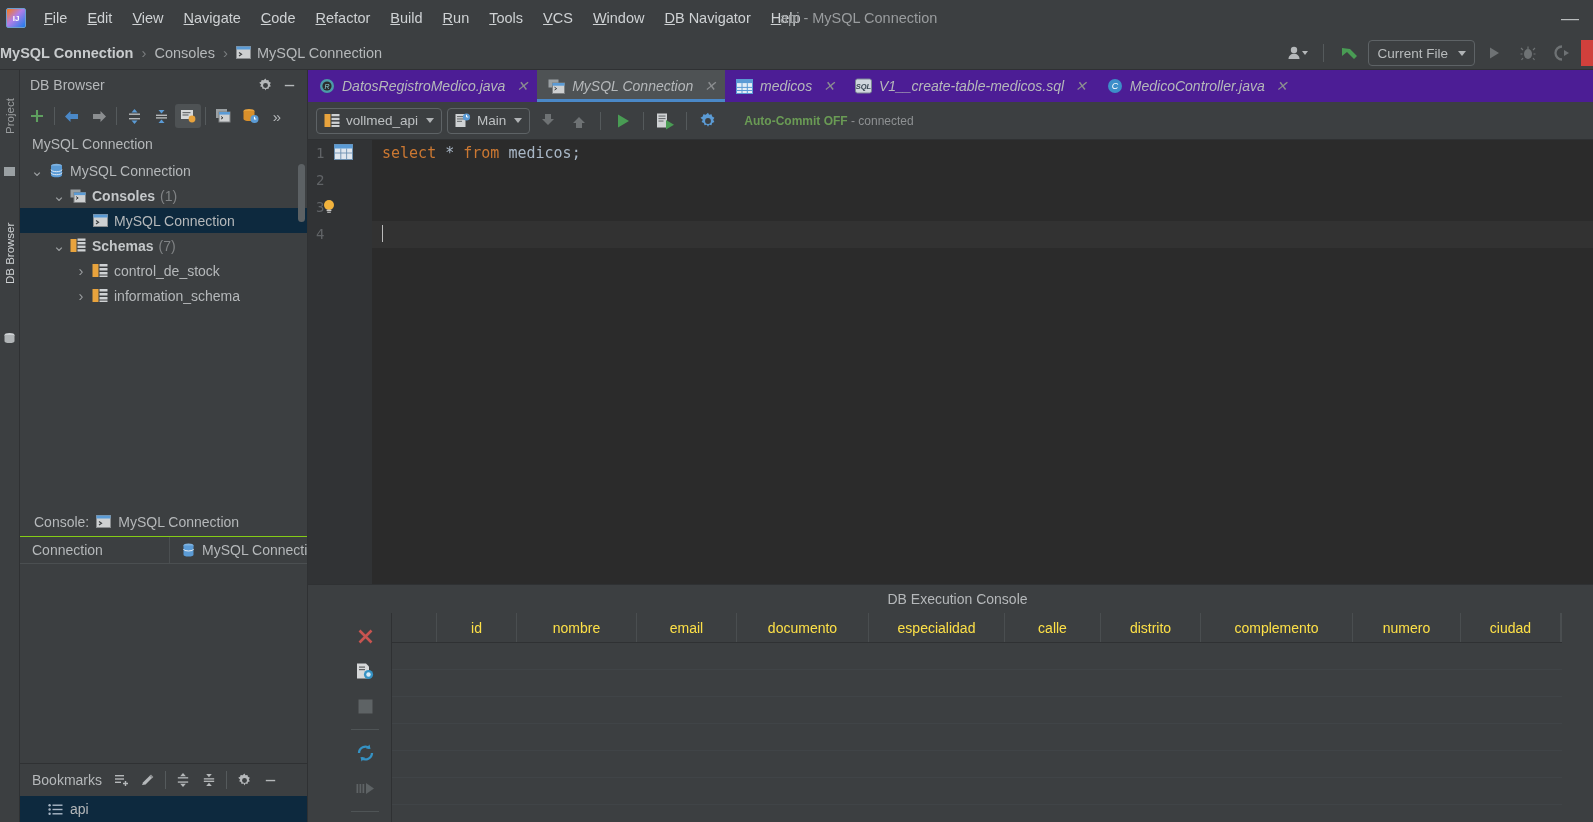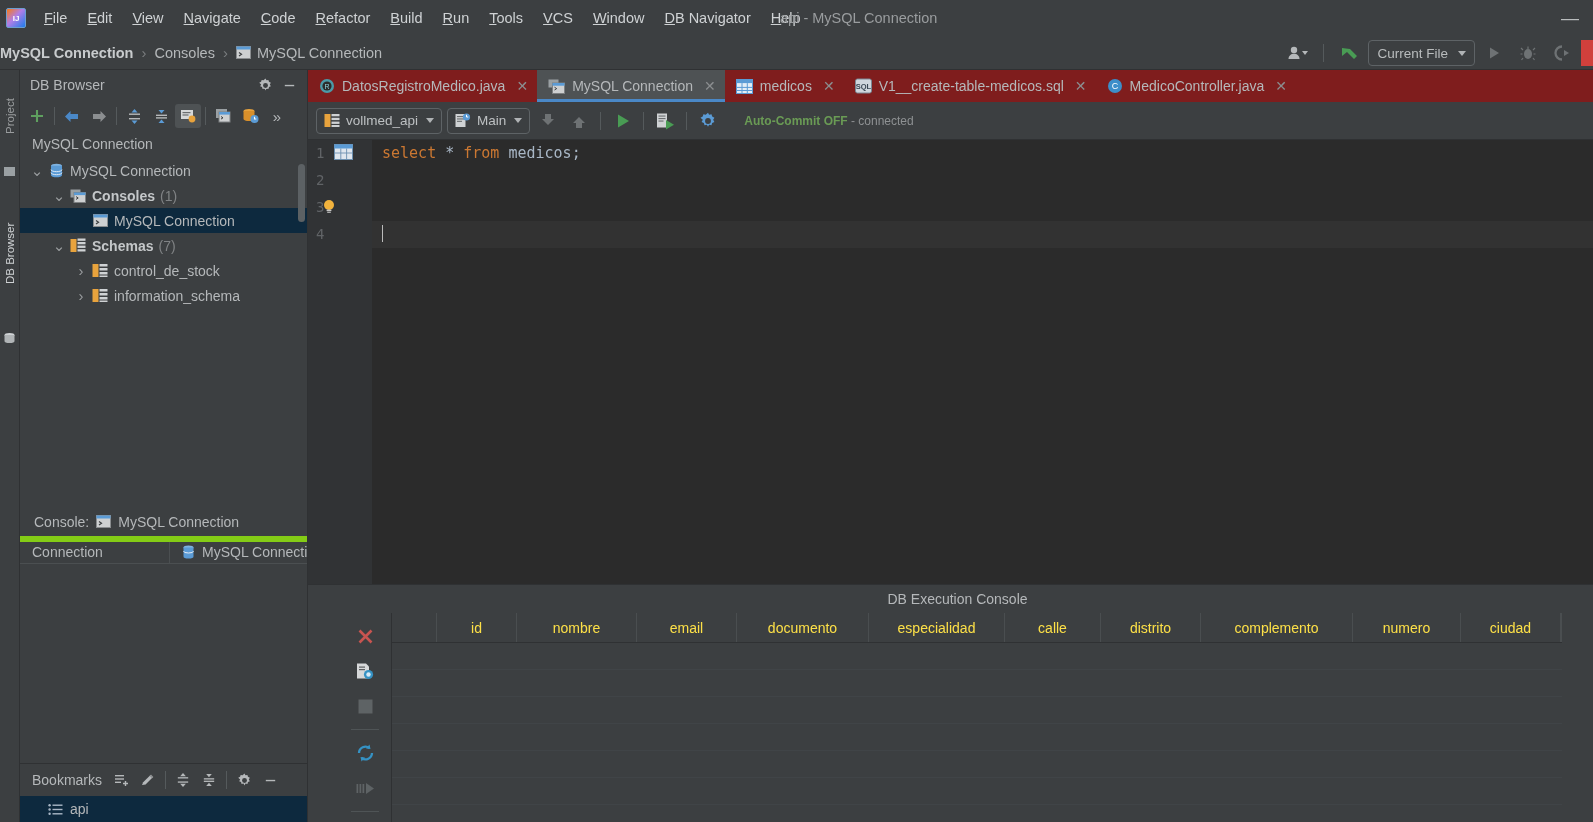--- a/index.html
+++ b/index.html
@@ -64,33 +64,33 @@
   .trow { display:flex; align-items:center; height:25px; padding-left:8px; white-space:nowrap; cursor:default; }
   .trow.sel { background:#0d293e; }
   .tarrow { width:18px; text-align:center; color:#9a9d9f; font-size:11px; }
   .tico { width:20px; display:flex; align-items:center; justify-content:center; margin-right:4px; }
   .tlabel { color:#b5b8ba; }
   .tlabel.b { font-weight:bold; color:#c4c7c9; }
   .tcount { color:#808385; margin-left:5px; }
   .scroll-thumb { position:absolute; right:2px; width:7px; background:#5c6164; border-radius:4px; }
 
   .console-line { display:flex; align-items:center; gap:7px; height:28px; padding-left:14px; font-size:14px; color:#b5b8ba; }
-  .propsrow { display:flex; height:28px; border-top:6px solid #84cc16; border-bottom:1px solid #4b4f51; font-size:14px; }
+  .propsrow { display:flex; height:28px; border-top:1px solid #84cc16; border-bottom:1px solid #4b4f51; font-size:14px; }
   .propcell { display:flex; align-items:center; gap:7px; padding-left:12px; color:#b5b8ba; overflow:hidden; white-space:nowrap; }
   .propcell.k { width:150px; flex:0 0 150px; border-right:1px solid #4b4f51; }
 
   .panel-filler { flex:1 1 auto; }
   .bookmarks { border-top:1px solid #2f3133; }
   .bmhead { height:32px; display:flex; align-items:center; padding:0 6px 0 12px; font-size:14px; color:#b5b8ba; gap:2px; }
   .bmhead .title { margin-right:6px; }
   .bmrow { height:26px; display:flex; align-items:center; gap:7px; padding-left:28px; font-size:14px; background:#0d293e; color:#b5b8ba; cursor:default; }
 
   
   .editorarea { flex:1 1 auto; display:flex; flex-direction:column; min-width:0; background:#3c3f41; }
-  .tabsbar { height:32px; display:flex; align-items:stretch; background:#7f1d1d; overflow:hidden; flex:0 0 32px; }
+  .tabsbar { height:32px; display:flex; align-items:stretch; background:#4c1d95; overflow:hidden; flex:0 0 32px;font-style:italic; }
   .tab { display:flex; align-items:center; gap:7px; padding:0 9px 0 11px; font-size:14px; color:#b5b8ba;
          cursor:default; position:relative; white-space:nowrap; }
   .tab.active { background:#4e5254; }
   .tab.active::after { content:""; position:absolute; left:0; right:0; bottom:0; height:3px; background:#4a88c7; }
   .tab .x { color:#8b8e90; font-size:14px; margin-left:4px; }
 
   .sqltoolbar { height:37px; display:flex; align-items:center; gap:5px; padding:0 8px; background:#3c3f41; flex:0 0 37px; }
   .combo { height:26px; border:1px solid #5e6366; border-radius:4px; display:flex; align-items:center; gap:6px;
            padding:0 7px; font-size:13.5px; color:#bdc0c2; cursor:default; }
   .caret { border-left:4px solid transparent; border-right:4px solid transparent; border-top:5px solid #b0b3b5; margin-left:2px; }

